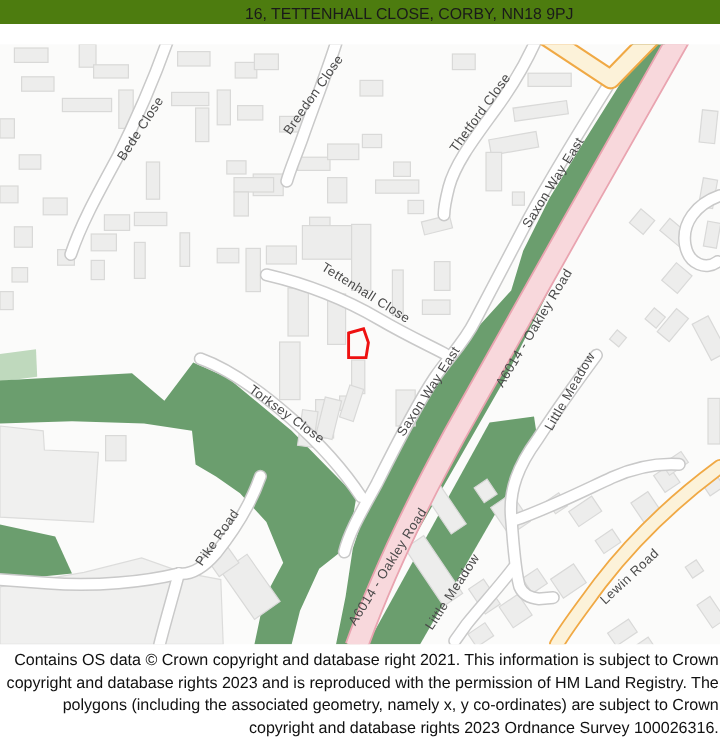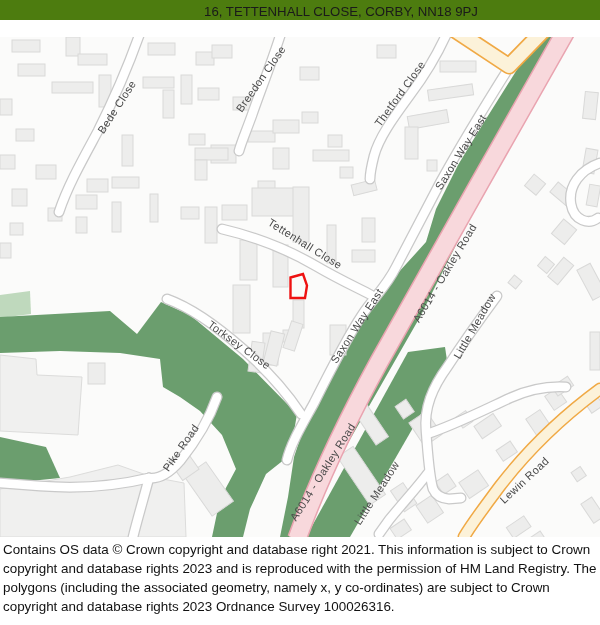--- a/index.html
+++ b/index.html
@@ -18,21 +18,21 @@
   .palegreen{fill:var(--pale-green,#bfd9bd);}
   .rcase{fill:none;stroke:var(--road-casing,#c9c9c9);stroke-linecap:round;stroke-linejoin:round;}
   .rfill{fill:none;stroke:#ffffff;stroke-linecap:round;stroke-linejoin:round;}
   .ycase{fill:none;stroke:var(--minor-road-border,#f0a945);stroke-linecap:round;stroke-linejoin:round;}
   .yfill{fill:none;stroke:var(--minor-road-fill,#fcf2d9);stroke-linecap:round;stroke-linejoin:round;}
   .pcase{fill:none;stroke:var(--a-road-border,#e9a4b0);stroke-linejoin:round;}
   .pfill{fill:none;stroke:var(--a-road-fill,#f8d8dc);stroke-linejoin:round;}
   .prop{fill:none;stroke:var(--property-outline-red,#ee1111);stroke-width:2.4;stroke-linejoin:miter;}
   
   #footer{position:absolute;top:537px;left:0;width:596px;padding:3px 2px 0 3px;background:#fff;z-index:3;}
-  #footer .copy{font-size:13.4px;color:#111;line-height:19px;}
+  #footer .copy{font-size:13.4px;color:#111;line-height:19px;text-align:right;}
 </style>
 </head>
 <body>
 
 <div id="page">
 
   <div id="header">
     <div class="title">16, TETTENHALL CLOSE, CORBY, NN18 9PJ</div>
   </div>
 

